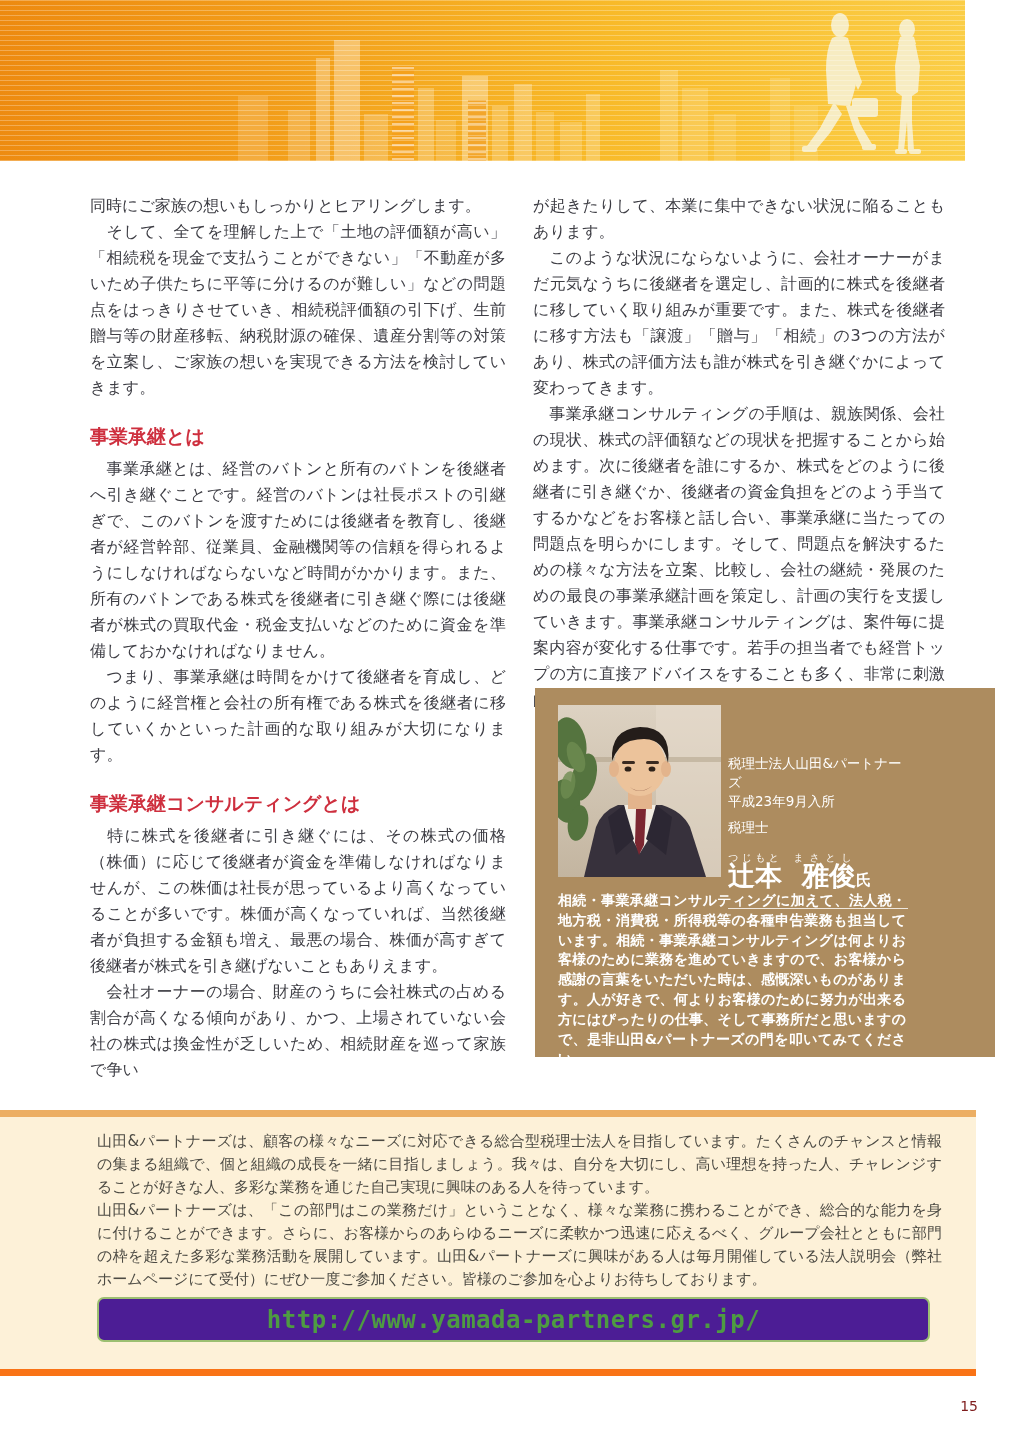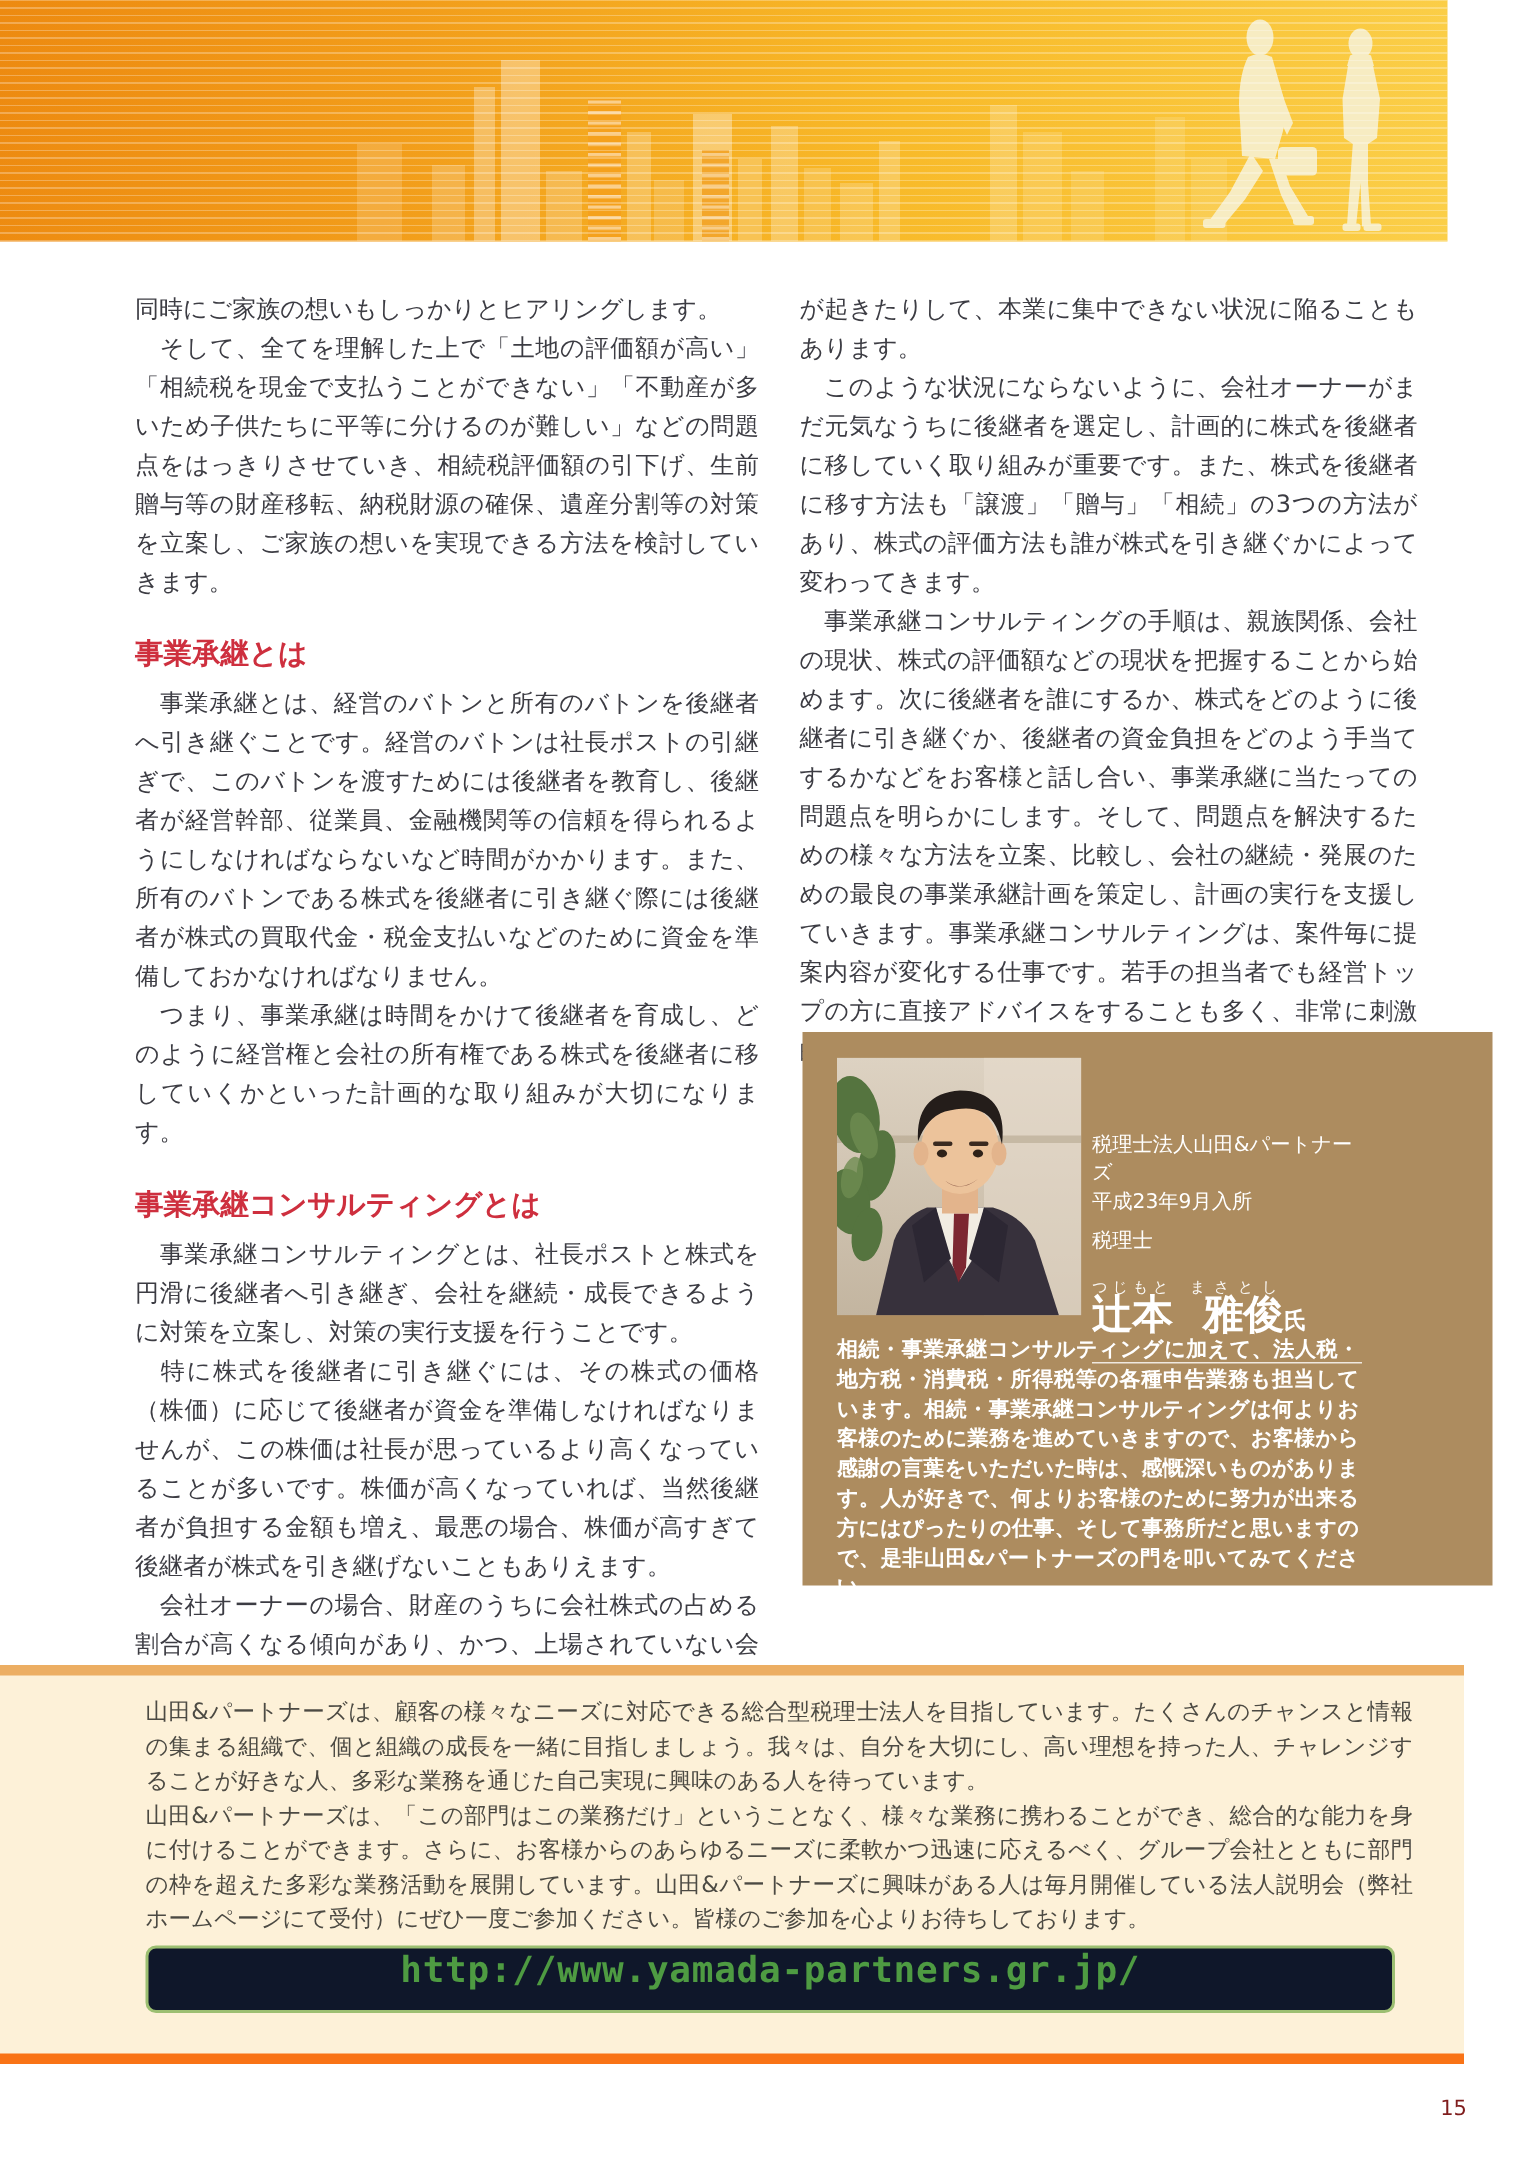--- a/index.html
+++ b/index.html
@@ -55,22 +55,22 @@
     position:absolute;left:0;top:1110px;width:976px;height:266px;box-sizing:border-box;
     background:#fdf1d8;border-top:7px solid #ecae63;border-bottom:7px solid #f97316;
   }
   .band-text{
     position:absolute;left:97px;top:13px;width:845px;
     font-size:15px;line-height:23px;color:#4c4a43;text-align:justify;
   }
   .band-text p{margin:0;}
   .url-box{
     position:absolute;left:97px;top:180px;width:833px;height:45px;box-sizing:border-box;
-    background:#0f172a;border:2px solid #9cbf72;border-radius:7px;
-    display:flex;align-items:flex-start;justify-content:center;
+    background:#4c1d95;border:2px solid #9cbf72;border-radius:7px;
+    display:flex;align-items:center;justify-content:center;
   }
   .url-link{
     font-family:"DejaVu Sans Mono","Liberation Mono",monospace;
     font-size:24px;font-weight:bold;color:#4e9b42;letter-spacing:.5px;text-decoration:none;
   }
 
   .page-number{position:absolute;right:41px;top:1398px;font-size:14px;color:#7f1d1d;}
 </style>
 </head>
 <body>
@@ -137,21 +137,20 @@
     </svg>
   </div>
 
   <div class="col col-left">
     <p>同時にご家族の想いもしっかりとヒアリングします。</p>
     <p>　そして、全てを理解した上で「土地の評価額が高い」「相続税を現金で支払うことができない」「不動産が多いため子供たちに平等に分けるのが難しい」などの問題点をはっきりさせていき、相続税評価額の引下げ、生前贈与等の財産移転、納税財源の確保、遺産分割等の対策を立案し、ご家族の想いを実現できる方法を検討していきます。</p>
     <h3 class="section-heading">事業承継とは</h3>
     <p>　事業承継とは、経営のバトンと所有のバトンを後継者へ引き継ぐことです。経営のバトンは社長ポストの引継ぎで、このバトンを渡すためには後継者を教育し、後継者が経営幹部、従業員、金融機関等の信頼を得られるようにしなければならないなど時間がかかります。また、所有のバトンである株式を後継者に引き継ぐ際には後継者が株式の買取代金・税金支払いなどのために資金を準備しておかなければなりません。</p>
     <p>　つまり、事業承継は時間をかけて後継者を育成し、どのように経営権と会社の所有権である株式を後継者に移していくかといった計画的な取り組みが大切になります。</p>
     <h3 class="section-heading">事業承継コンサルティングとは</h3>
-    <p>　事業承継コンサルティングとは、社長ポストと株式を円滑に後継者へ引き継ぎ、会社を継続・成長できるように対策を立案し、対策の実行支援を行うことです。</p>
     <p>　特に株式を後継者に引き継ぐには、その株式の価格（株価）に応じて後継者が資金を準備しなければなりませんが、この株価は社長が思っているより高くなっていることが多いです。株価が高くなっていれば、当然後継者が負担する金額も増え、最悪の場合、株価が高すぎて後継者が株式を引き継げないこともありえます。</p>
     <p>　会社オーナーの場合、財産のうちに会社株式の占める割合が高くなる傾向があり、かつ、上場されていない会社の株式は換金性が乏しいため、相続財産を巡って家族で争い</p>
   </div>
 
   <div class="col col-right">
     <p>が起きたりして、本業に集中できない状況に陥ることもあります。</p>
     <p>　このような状況にならないように、会社オーナーがまだ元気なうちに後継者を選定し、計画的に株式を後継者に移していく取り組みが重要です。また、株式を後継者に移す方法も「譲渡」「贈与」「相続」の3つの方法があり、株式の評価方法も誰が株式を引き継ぐかによって変わってきます。</p>
     <p>　事業承継コンサルティングの手順は、親族関係、会社の現状、株式の評価額などの現状を把握することから始めます。次に後継者を誰にするか、株式をどのように後継者に引き継ぐか、後継者の資金負担をどのよう手当てするかなどをお客様と話し合い、事業承継に当たっての問題点を明らかにします。そして、問題点を解決するための様々な方法を立案、比較し、会社の継続・発展のための最良の事業承継計画を策定し、計画の実行を支援していきます。事業承継コンサルティングは、案件毎に提案内容が変化する仕事です。若手の担当者でも経営トップの方に直接アドバイスをすることも多く、非常に刺激的な仕事だと思います。</p>
   </div>
 

